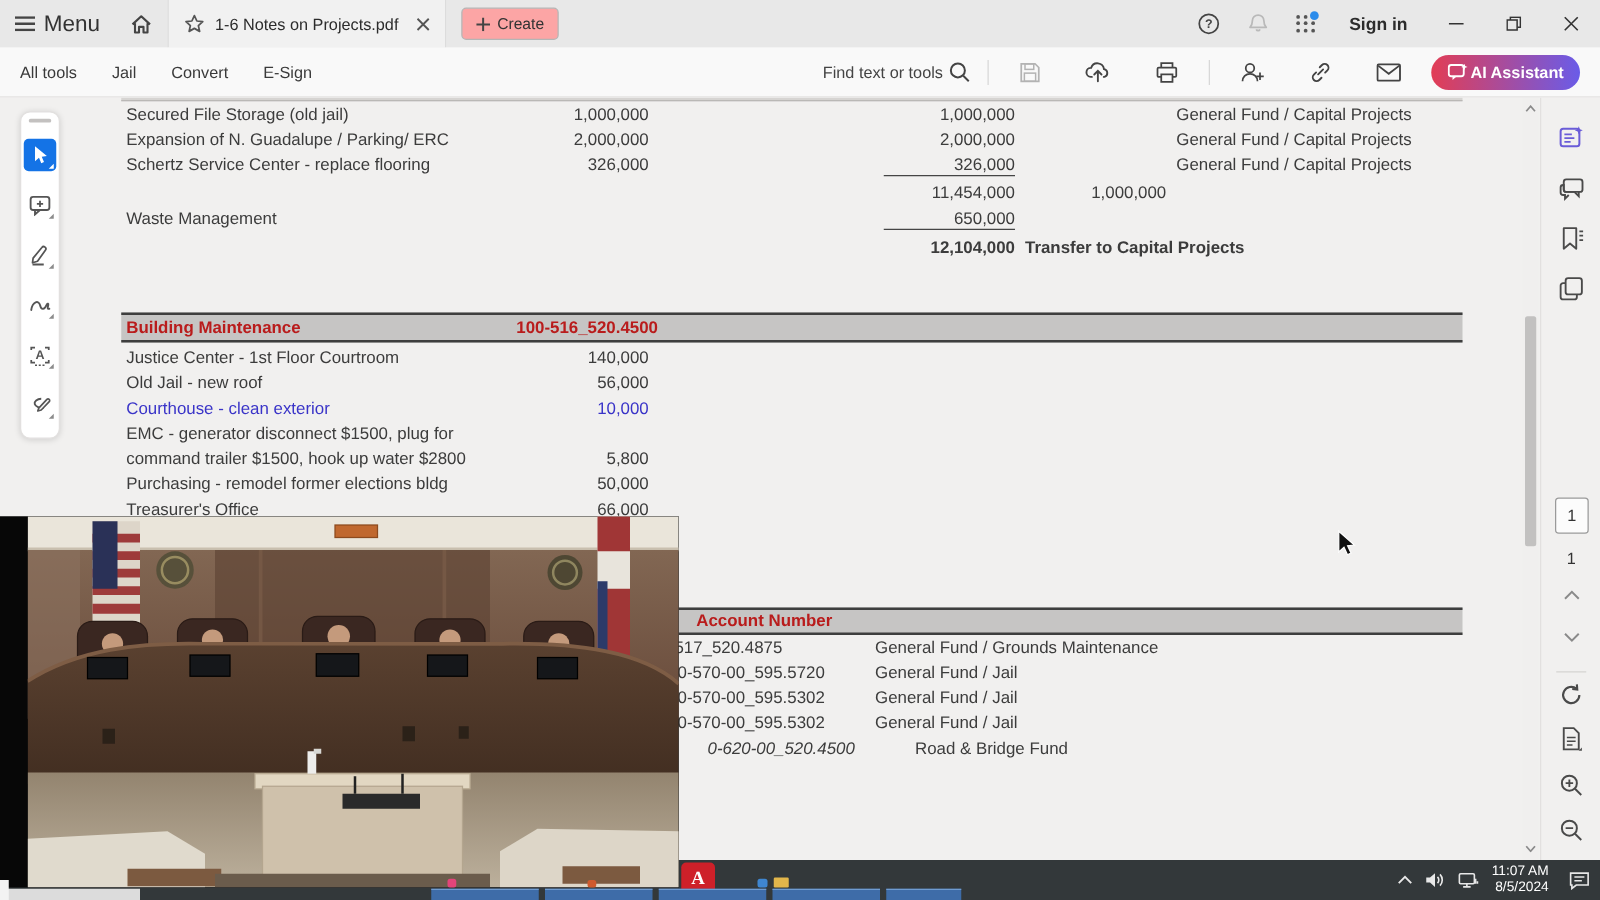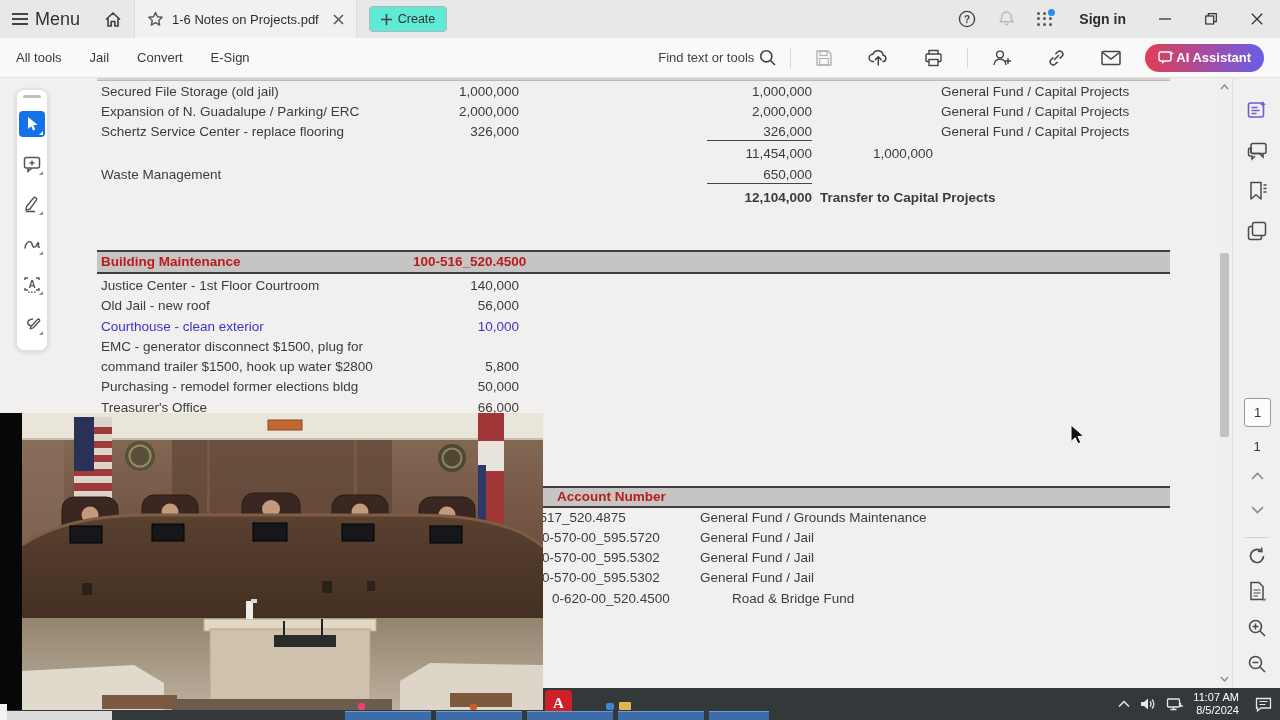--- a/index.html
+++ b/index.html
@@ -10,21 +10,21 @@
   
   .titlebar{position:absolute;top:0;left:0;width:1280px;height:38px;background:#e8e8e8;
     display:flex;align-items:center;z-index:10}
   .tb-left{display:flex;align-items:center;height:100%}
   .menu-btn{display:flex;align-items:center;gap:7px;padding:4px 12px;height:100%;font-size:18px;color:#333;cursor:default}
   .home-btn{padding:0 12px;height:100%;display:flex;align-items:center}
   .doc-tab{display:flex;align-items:center;gap:8px;height:100%;padding:0 12px;background:#f1f1f1;
     border-left:1px solid #dcdcdc;border-right:1px solid #dcdcdc}
   .doc-tab .title{font-size:13px;color:#2c2c2c;white-space:nowrap}
   .tab-close{margin-left:6px;display:flex;align-items:center}
-  .create-btn{margin-left:12px;height:26px;border:1px solid #b5b5b5;border-radius:4px;background:#5eead4;
+  .create-btn{margin-left:12px;height:26px;border:1px solid #b5b5b5;border-radius:4px;background:#fca5a5;
     display:flex;align-items:center;gap:6px;padding:0 11px;font-size:12.5px;color:#333}
   .tb-right{margin-left:auto;display:flex;align-items:center;height:100%}
   .tb-ic{padding:0 11px;display:flex;align-items:center;height:100%}
   .signin{font-size:14px;font-weight:bold;color:#2c2c2c;padding:0 16px}
   .winbtn{width:46px;height:100%;display:flex;align-items:center;justify-content:center}
   .grid-ic{position:relative;width:15px;height:15px;display:grid;grid-template-columns:repeat(3,1fr);gap:2px}
   .grid-ic i{width:3px;height:3px;background:#555;border-radius:50%}
   .grid-dot{position:absolute;right:-3px;top:-3px;width:7px;height:7px;border-radius:50%;background:#2b8ceb}
 
   
@@ -396,21 +396,21 @@
         </div>
         <div class="drow" style="top: 472px;">
           <span class="lbl" style="left: 486px;">0-570-00_595.5302</span>
           <span class="lbl" style="left: 644px;">General Fund / Jail</span>
         </div>
         <div class="drow" style="top: 492px;">
           <span class="lbl" style="left: 486px;">0-570-00_595.5302</span>
           <span class="lbl" style="left: 644px;">General Fund / Jail</span>
         </div>
         <div class="drow" style="top: 513px;">
-          <span class="lbl" style="left: 496px;">0-620-00_520.4500</span>
+          <span class="lbl" style="left: 510px; font-style: italic;">0-620-00_520.4500</span>
           <span class="lbl" style="left: 644px; margin-left: 32px;">Road &amp; Bridge Fund</span>
         </div>
       </div>
   </div>
 
   <div class="sb">
     <div class="sb-arrow" style="top:2px">
       <svg width="9" height="6">
           <path d="M1 5 L4.5 1 L8 5" fill="none" stroke="#8a8a8a" stroke-width="1.4"></path>
         </svg>

